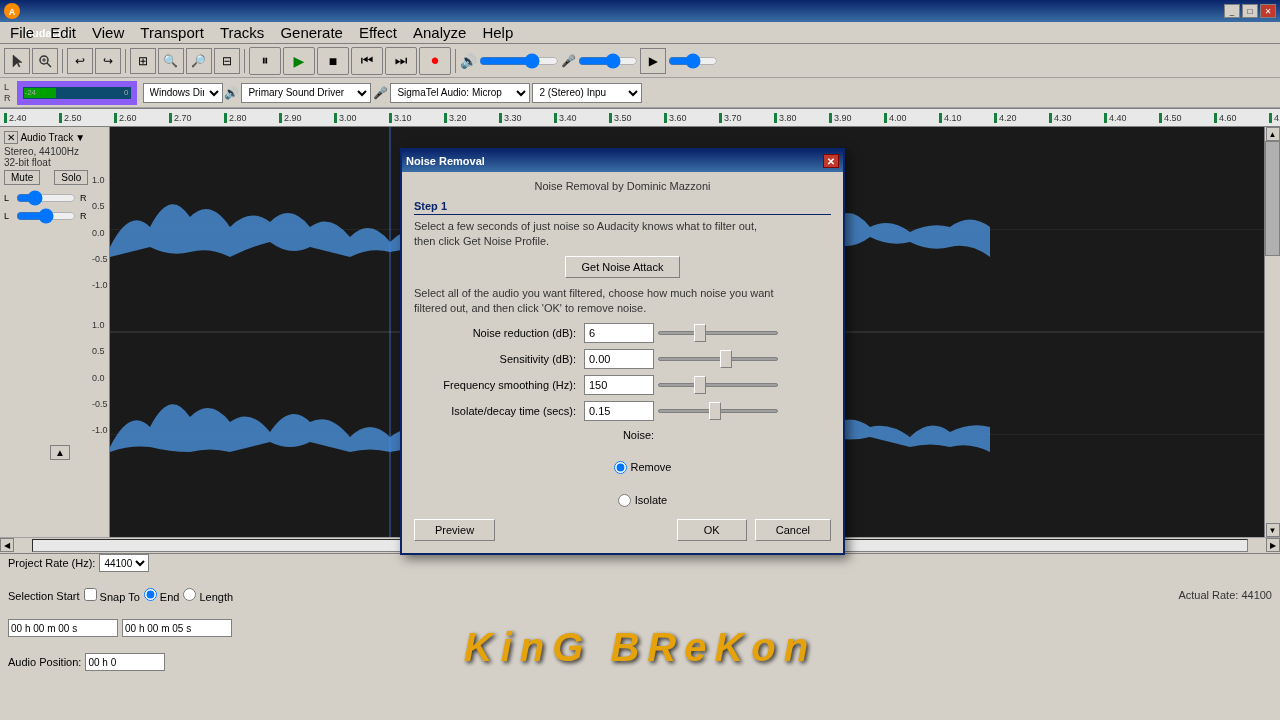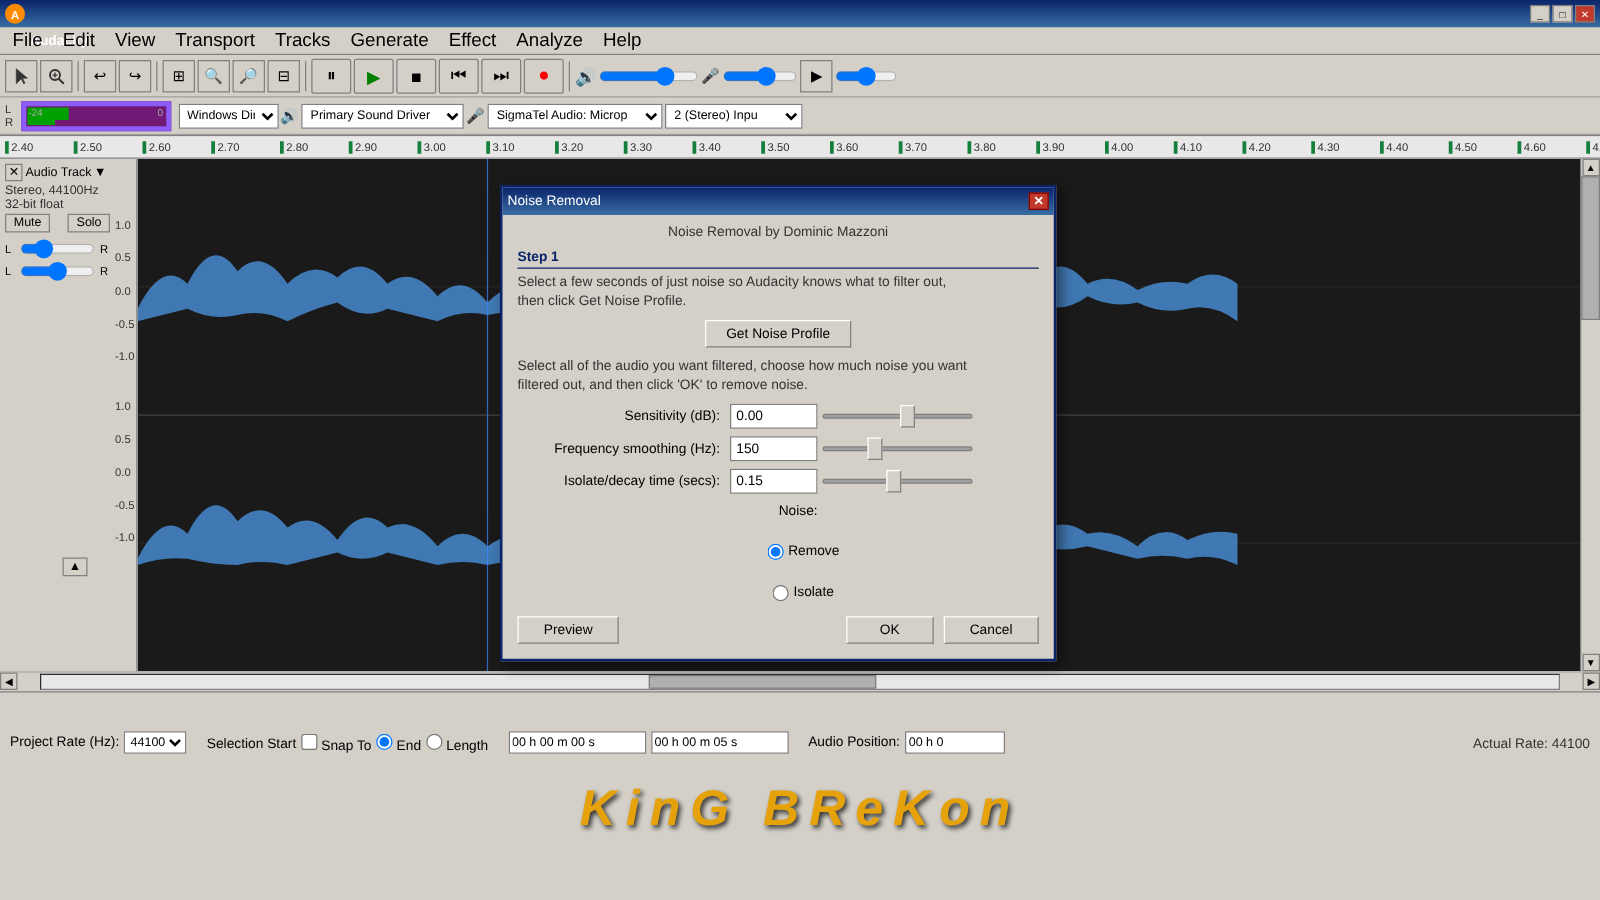--- a/index.html
+++ b/index.html
@@ -161,24 +161,25 @@
       overflow: hidden;
       position: relative;
     }
 
     
     #status-bar {
       height: 50px;
       background: #d4d0c8;
       border-top: 1px solid #808080;
       display: flex;
-      align-items: flex-end;
+      align-items: flex-start;
       padding: 0 8px;
       gap: 16px;
       font-size: 11px;
+      flex-direction: column;
     }
     .status-section {
       display: flex;
       align-items: center;
       gap: 4px;
     }
     .status-input {
       height: 18px;
       border: 1px solid #808080;
       background: white;
@@ -219,21 +220,21 @@
       color: white;
       height: 22px;
       display: flex;
       align-items: center;
       padding: 0 4px;
       cursor: move;
     }
     #dialog-title-bar .dialog-title {
       flex: 1;
       font-size: 11px;
-      font-weight: normal;
+      font-weight: bold;
     }
     #dialog-close-btn {
       width: 16px; height: 14px;
       background: #c0392b;
       border: 1px solid #800000;
       display: flex; align-items: center; justify-content: center;
       font-size: 10px; font-weight: bold;
       cursor: pointer;
       color: white;
     }
@@ -474,21 +475,21 @@
     <div class="tb-btn">▶</div>
     <input type="range" min="0" max="100" value="50" style="width: 50px; height: 14px;">
   </div>
 
   <div class="toolbar-row" style="height:30px;">
 
     <div style="display:flex;flex-direction:column;justify-content:center;gap:1px;margin-right:4px;">
       <div style="font-size:9px;color:#333;">L</div>
       <div style="font-size:9px;color:#333;">R</div>
     </div>
-    <div style="width:120px;height:24px;background:#701a75;border:4px solid #8b5cf6;margin-right:4px;position:relative;">
+    <div style="width:120px;height:24px;background:#0c4a6e;border:6px solid #8b5cf6;margin-right:4px;position:relative;">
       <div style="position:absolute;top:1px;left:1px;width:30%;height:10px;background:#00a000;"></div>
       <div style="position:absolute;bottom:1px;left:1px;width:20%;height:10px;background:#00a000;"></div>
       <div style="position:absolute;top:1px;left:0;width:100%;display:flex;justify-content:space-between;padding:0 2px;">
         <span style="font-size:8px;color:#aaa;">-24</span>
         <span style="font-size:8px;color:#aaa;">0</span>
       </div>
     </div>
 
     <select class="device-select" style="width:80px;">
       <option>Windows Dire</option>
@@ -663,24 +664,33 @@
 <div id="noise-removal-dialog">
   <div id="dialog-title-bar">
     <span class="dialog-title">Noise Removal</span>
     <div id="dialog-close-btn">✕</div>
   </div>
   <div id="dialog-content">
     <div class="dialog-subtitle">Noise Removal by Dominic Mazzoni</div>
 
     <div class="step-header">Step 1</div>
     <div class="step-text">Select a few seconds of just noise so Audacity knows what to filter out,<br>then click Get Noise Profile.</div>
-    <button class="get-noise-btn">Get Noise Profile</button>
+    <button class="get-noise-btn">Get Noise Attack</button>
 
     <div class="step-text">Select all of the audio you want filtered, choose how much noise you want<br>filtered out, and then click 'OK' to remove noise.</div>
 
+    <div class="param-row">
+      <span class="param-label">Noise reduction (dB):</span>
+      <input class="param-input" type="text" value="6" style="">
+      <div class="param-slider-container">
+        <div class="slider-track">
+          <div class="slider-thumb" style="left:30%;"></div>
+        </div>
+      </div>
+    </div>
 
     <div class="param-row">
       <span class="param-label">Sensitivity (dB):</span>
       <input class="param-input" type="text" value="0.00" style="">
       <div class="param-slider-container">
         <div class="slider-track">
           <div class="slider-thumb" style="left:52%;"></div>
         </div>
       </div>
     </div>

